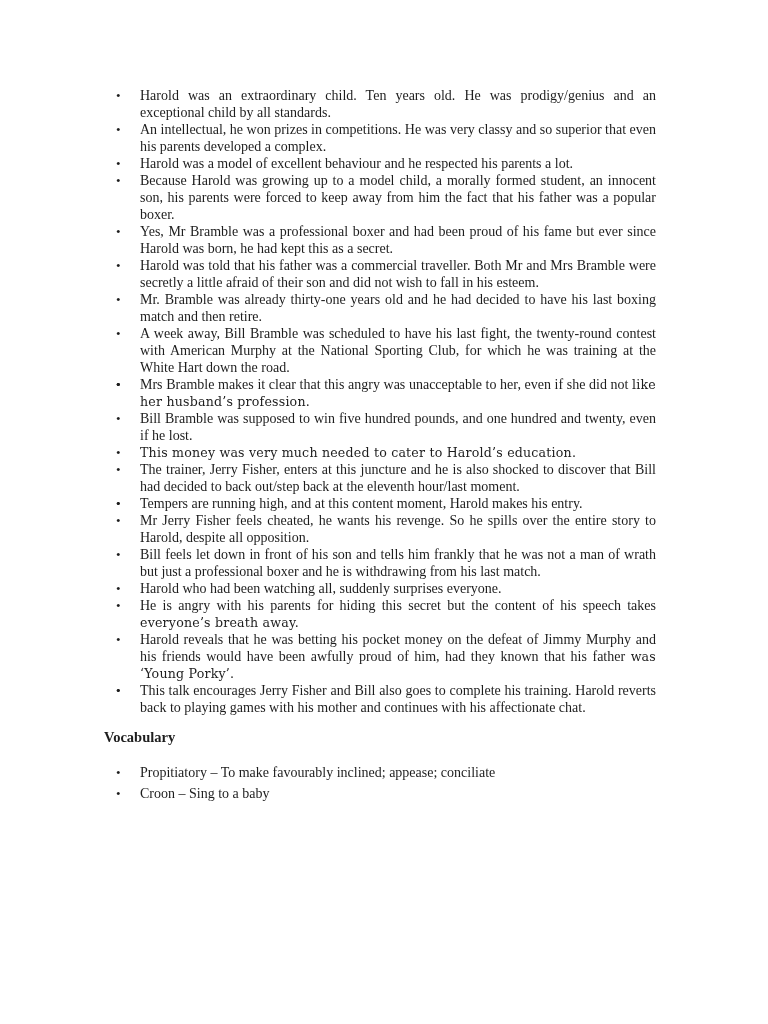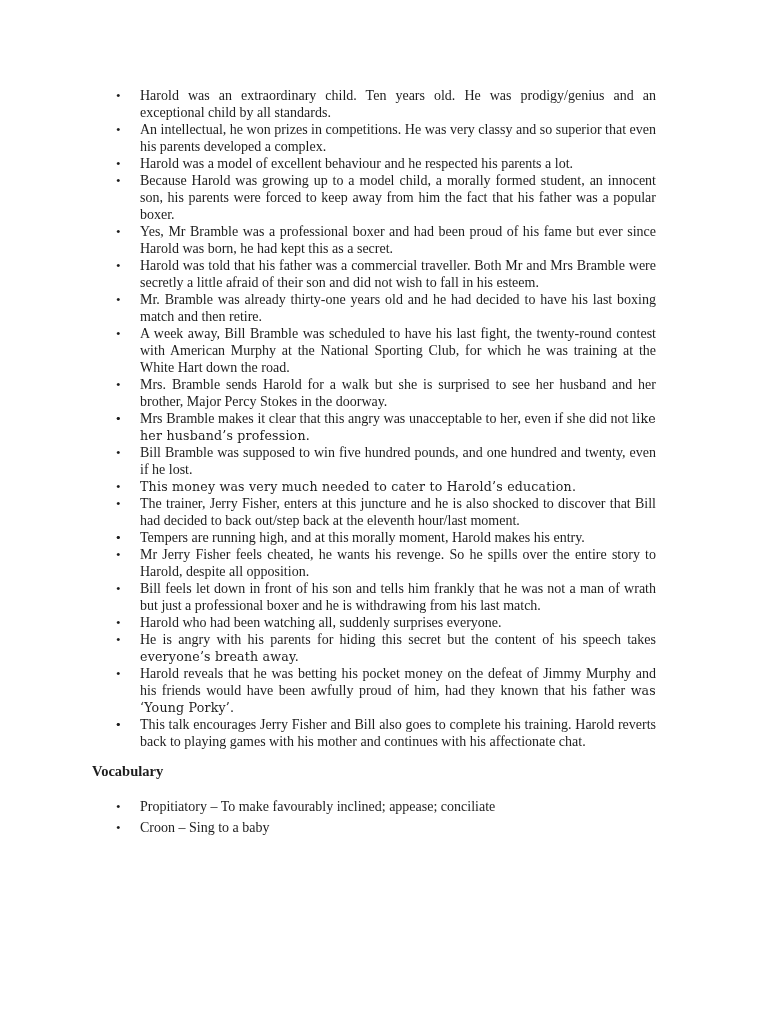--- a/index.html
+++ b/index.html
@@ -48,47 +48,47 @@
     font-size: 13px;
   }
   .altfont {
     font-family: "DejaVu Serif", serif;
     font-size: 12.6px;
     letter-spacing: 0.2px;
   }
   h2.vocab-heading {
     font-size: 14.5px;
     font-weight: bold;
-    margin: 13px 0 18px 0;
+    margin: 13px 0 18px 12px;
     line-height: 17px;
   }
 </style>
 </head>
 <body>
 
 <div class="page">
   <div class="content">
 
     <ul class="points">
       <li><span class="marker">•</span><span>Harold was an extraordinary child. Ten years old. He was prodigy/genius and an exceptional child by all standards.</span><span class="altfont"></span></li>
       <li><span class="marker">•</span><span>An intellectual, he won prizes in competitions. He was very classy and so superior that even his parents developed a complex.</span><span class="altfont"></span></li>
       <li><span class="marker">•</span><span>Harold was a model of excellent behaviour and he respected his parents a lot.</span><span class="altfont"></span></li>
       <li><span class="marker">•</span><span>Because Harold was growing up to a model child, a morally formed student, an innocent son, his parents were forced to keep away from him the fact that his father was a popular boxer.</span><span class="altfont"></span></li>
       <li><span class="marker">•</span><span>Yes, Mr Bramble was a professional boxer and had been proud of his fame but ever since Harold was born, he had kept this as a secret.</span><span class="altfont"></span></li>
       <li><span class="marker">•</span><span>Harold was told that his father was a commercial traveller. Both Mr and Mrs Bramble were secretly a little afraid of their son and did not wish to fall in his esteem.</span><span class="altfont"></span></li>
       <li><span class="marker">•</span><span>Mr. Bramble was already thirty-one years old and he had decided to have his last boxing match and then retire.</span><span class="altfont"></span></li>
       <li><span class="marker">•</span><span>A week away, Bill Bramble was scheduled to have his last fight, the twenty-round contest with American Murphy at the National Sporting Club, for which he was training at the White Hart down the road.</span><span class="altfont"></span></li>
-      <li><span class="marker">•</span><span>Mrs. Bramble sends Harold for a walk but she is surprised to see her husband and her brother, Major Percy Stokes in the doorway.</span><span class="altfont"></span></li>
+      <li><span class="marker">•</span><span class="altfont"></span></li>
       <li><span class="marker">•</span><span class="altfont"></span></li>
       <li><span class="marker">•</span><span>Mrs Bramble makes it clear that this angry was unacceptable to her, even if she did not </span><span class="altfont">like her husband’s profession.</span></li>
       <li><span class="marker">•</span><span>Bill Bramble was supposed to win five hundred pounds, and one hundred and twenty, even if he lost.</span><span class="altfont"></span></li>
       <li><span class="marker">•</span><span></span><span class="altfont">This money was very much needed to cater to Harold’s education.</span></li>
       <li><span class="marker">•</span><span>The trainer, Jerry Fisher, enters at this juncture and he is also shocked to discover that Bill had decided to back out/step back at the eleventh hour/last moment.</span><span class="altfont"></span></li>
       <li><span class="marker">•</span><span class="altfont"></span></li>
-      <li><span class="marker">•</span><span>Tempers are running high, and at this morally moment, Harold makes his entry.</span><span class="altfont"></span></li>
+      <li><span class="marker">•</span><span>Tempers are running high, and at this content moment, Harold makes his entry.</span><span class="altfont"></span></li>
       <li><span class="marker">•</span><span>Mr Jerry Fisher feels cheated, he wants his revenge. So he spills over the entire story to Harold, despite all opposition.</span><span class="altfont"></span></li>
       <li><span class="marker">•</span><span>Bill feels let down in front of his son and tells him frankly that he was not a man of wrath but just a professional boxer and he is withdrawing from his last match.</span><span class="altfont"></span></li>
       <li><span class="marker">•</span><span>Harold who had been watching all, suddenly surprises everyone.</span><span class="altfont"></span></li>
       <li><span class="marker">•</span><span>He is angry with his parents for hiding this secret but the content of his speech takes </span><span class="altfont">everyone’s breath away.</span></li>
       <li><span class="marker">•</span><span>Harold reveals that he was betting his pocket money on the defeat of Jimmy Murphy and his friends would have been awfully proud of him, had they known that his father </span><span class="altfont">was ‘Young Porky’.</span></li>
       <li><span class="marker">•</span><span class="altfont"></span></li>
       <li><span class="marker">•</span><span>This talk encourages Jerry Fisher and Bill also goes to complete his training. Harold reverts back to playing games with his mother and continues with his affectionate chat.</span><span class="altfont"></span></li>
     </ul>
 
     <h2 class="vocab-heading">Vocabulary</h2>

